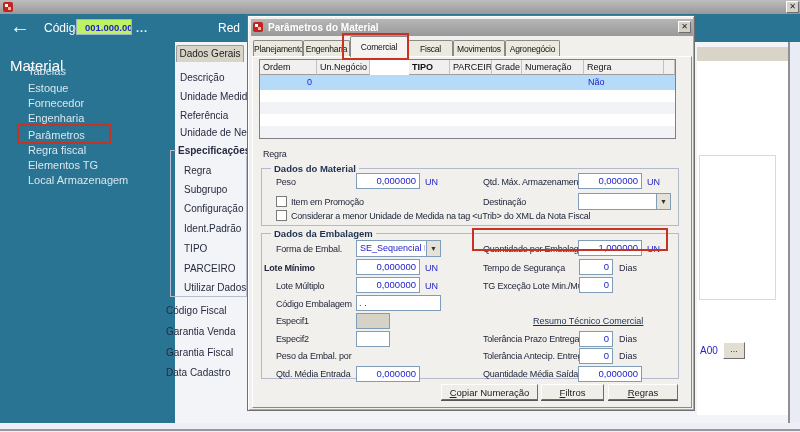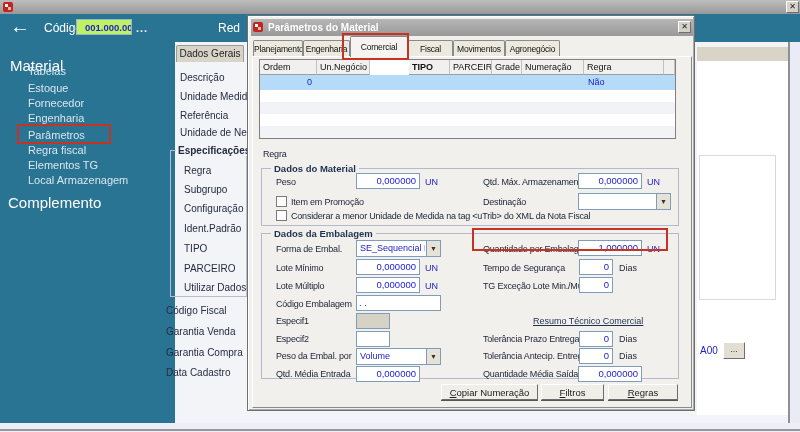--- a/index.html
+++ b/index.html
@@ -104,21 +104,20 @@
   <div class="abs sidebar">
     <span class="abs sidehead" style="left:10px;top:15px;">Material</span>
     <span class="abs sideitem" style="left:28px;top:23px;">Tabelas</span>
     <span class="abs sideitem" style="left:28px;top:40px;">Estoque</span>
     <span class="abs sideitem" style="left:28px;top:55px;">Fornecedor</span>
     <span class="abs sideitem" style="left:28px;top:70px;">Engenharia</span>
     <span class="abs sideitem" style="left:28px;top:87px;">Parâmetros</span>
     <span class="abs sideitem" style="left:28px;top:102px;">Regra fiscal</span>
     <span class="abs sideitem" style="left:28px;top:117px;">Elementos TG</span>
     <span class="abs sideitem" style="left:28px;top:132px;">Local Armazenagem</span>
-    <span class="abs sidehead" style="left:8px;top:152px;">Complemento</span>
   </div>
 
   <div class="abs content"></div>
   <div class="abs formtab" style="left:176px;top:45px;width:68px;height:17px;">Dados Gerais</div>
 
   <span class="abs formlabel" style="left:180px;top:72px;">Descrição</span>
   <span class="abs formlabel" style="left:180px;top:91px;">Unidade Medida</span>
   <span class="abs formlabel" style="left:180px;top:110px;">Referência</span>
   <span class="abs formlabel" style="left:180px;top:127px;">Unidade de Negócio</span>
 
@@ -127,21 +126,21 @@
   <span class="abs formlabel" style="left:184px;top:165px;">Regra</span>
   <span class="abs formlabel" style="left:184px;top:184px;">Subgrupo</span>
   <span class="abs formlabel" style="left:184px;top:203px;">Configuração</span>
   <span class="abs formlabel" style="left:184px;top:223px;">Ident.Padrão</span>
   <span class="abs formlabel" style="left:184px;top:243px;">TIPO</span>
   <span class="abs formlabel" style="left:184px;top:263px;">PARCEIRO</span>
   <span class="abs formlabel" style="left:184px;top:282px;">Utilizar Dados</span>
 
   <span class="abs formlabel" style="left:166px;top:305px;text-align:right;">Código Fiscal</span>
   <span class="abs formlabel" style="left:166px;top:326px;">Garantia Venda</span>
-  <span class="abs formlabel" style="left:166px;top:347px;">Garantia Compra</span>
+  <span class="abs formlabel" style="left:166px;top:347px;">Garantia Fiscal</span>
   <span class="abs formlabel" style="left:166px;top:367px;">Data Cadastro</span>
 
   <div class="abs beige-strip" style="left:697px;top:47px;width:91px;height:14px;"></div>
   <div class="abs white-panel" style="left:697px;top:61px;width:91px;height:354px;"></div>
   <div class="abs faint-box" style="left:699px;top:155px;width:77px;height:145px;"></div>
   <span class="abs blue-val" style="left:700px;top:345px;">A00</span>
   <span class="abs mini-btn" style="left:723px;top:342px;width:22px;height:17px;">...</span>
 
   <div class="abs edgeline-v" style="left:788px;top:42px;width:2px;height:381px;"></div>
   <div class="abs bottomstrip" style="left:0;top:423px;width:800px;height:9px;"></div>
@@ -211,21 +210,21 @@
     </div>
     <span class="abs dlglabel" style="left:28px;top:228px;">Forma de Embal.</span>
     <div class="abs combo" style="left:108px;top:224px;width:85px;height:17px;">
       <span class="combo-txt">SE_Sequencial Pedido</span>
       <span class="combo-btn">▼</span>
     </div>
     <span class="abs dlglabel" style="left:235px;top:228px;">Quantidade por Embalagem</span>
     <div class="abs inp" style="left:330px;top:224px;width:64px;height:16px;">1,000000</div>
     <span class="abs un" style="left:399px;top:228px;">UN</span>
 
-    <span class="abs dlglabel" style="left:28px;top:247px;">Lote Mínimo</span>
+    <span class="abs dlglabel" style="left:16px;top:247px;font-weight:bold;">Lote Mínimo</span>
     <div class="abs inp" style="left:108px;top:243px;width:64px;height:16px;">0,000000</div>
     <span class="abs un" style="left:177px;top:247px;">UN</span>
     <span class="abs dlglabel" style="left:235px;top:247px;">Tempo de Segurança</span>
     <div class="abs inp" style="left:331px;top:243px;width:34px;height:16px;">0</div>
     <span class="abs dias" style="left:371px;top:247px;">Dias</span>
 
     <span class="abs dlglabel" style="left:28px;top:265px;">Lote Múltiplo</span>
     <div class="abs inp" style="left:108px;top:261px;width:64px;height:16px;">0,000000</div>
     <span class="abs un" style="left:177px;top:265px;">UN</span>
     <span class="abs dlglabel" style="left:235px;top:265px;">TG Exceção Lote Min./Múlt.</span>
@@ -238,24 +237,20 @@
     <div class="abs inp disabled" style="left:108px;top:297px;width:34px;height:16px;"></div>
     <span class="abs link" style="left:285px;top:300px;">Resumo Técnico Comercial</span>
 
     <span class="abs dlglabel" style="left:28px;top:318px;">Especif2</span>
     <div class="abs inp" style="left:108px;top:315px;width:34px;height:16px;"></div>
     <span class="abs dlglabel" style="left:235px;top:318px;">Tolerância Prazo Entrega</span>
     <div class="abs inp" style="left:331px;top:315px;width:34px;height:16px;">0</div>
     <span class="abs dias" style="left:371px;top:318px;">Dias</span>
 
     <span class="abs dlglabel" style="left:28px;top:335px;">Peso da Embal. por</span>
-    <div class="abs combo" style="left:108px;top:332px;width:85px;height:17px;">
-      <span class="combo-txt">Volume</span>
-      <span class="combo-btn">▼</span>
-    </div>
     <span class="abs dlglabel" style="left:235px;top:335px;">Tolerância Antecip. Entrega</span>
     <div class="abs inp" style="left:331px;top:332px;width:34px;height:16px;">0</div>
     <span class="abs dias" style="left:371px;top:335px;">Dias</span>
 
     <span class="abs dlglabel" style="left:28px;top:353px;text-align:right;">Qtd. Média Entrada</span>
     <div class="abs inp" style="left:108px;top:350px;width:64px;height:16px;">0,000000</div>
     <span class="abs dlglabel" style="left:235px;top:353px;">Quantidade Média Saída</span>
     <div class="abs inp" style="left:330px;top:350px;width:64px;height:16px;">0,000000</div>
 
     <div class="abs btn" style="left:193px;top:368px;width:97px;height:16px;"><u>C</u><span>opiar Numeração</span></div>

